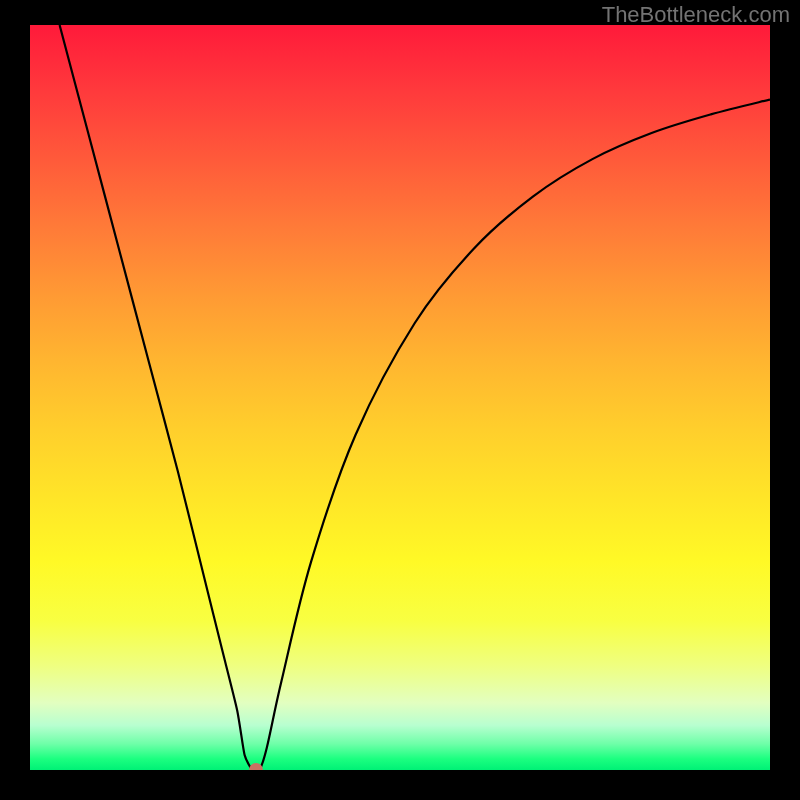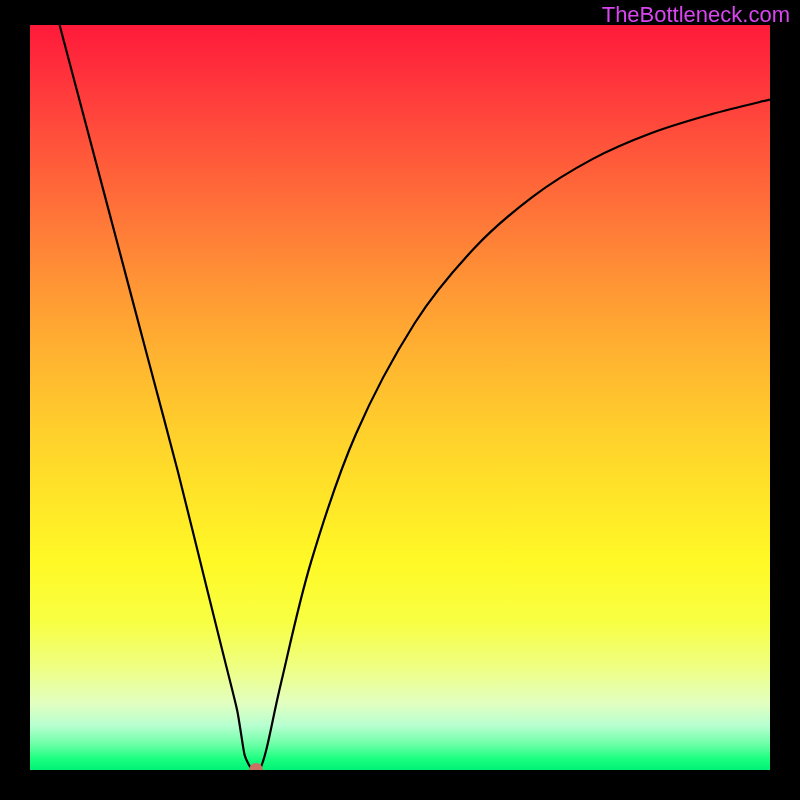--- a/index.html
+++ b/index.html
@@ -8,21 +8,21 @@
     width: 800px;
     height: 800px;
     background: #000;
     font-family: Arial, Helvetica, sans-serif;
     position: relative;
   }
   .watermark {
     position: absolute;
     top: 2px;
     right: 10px;
-    color: #d946ef;
+    color: #737373;
     font-size: 22px;
     font-weight: 500;
     z-index: 10;
     margin-left: 37px;
   }
   .plot-area {
     position: absolute;
     left: 30px;
     top: 25px;
     width: 740px;

